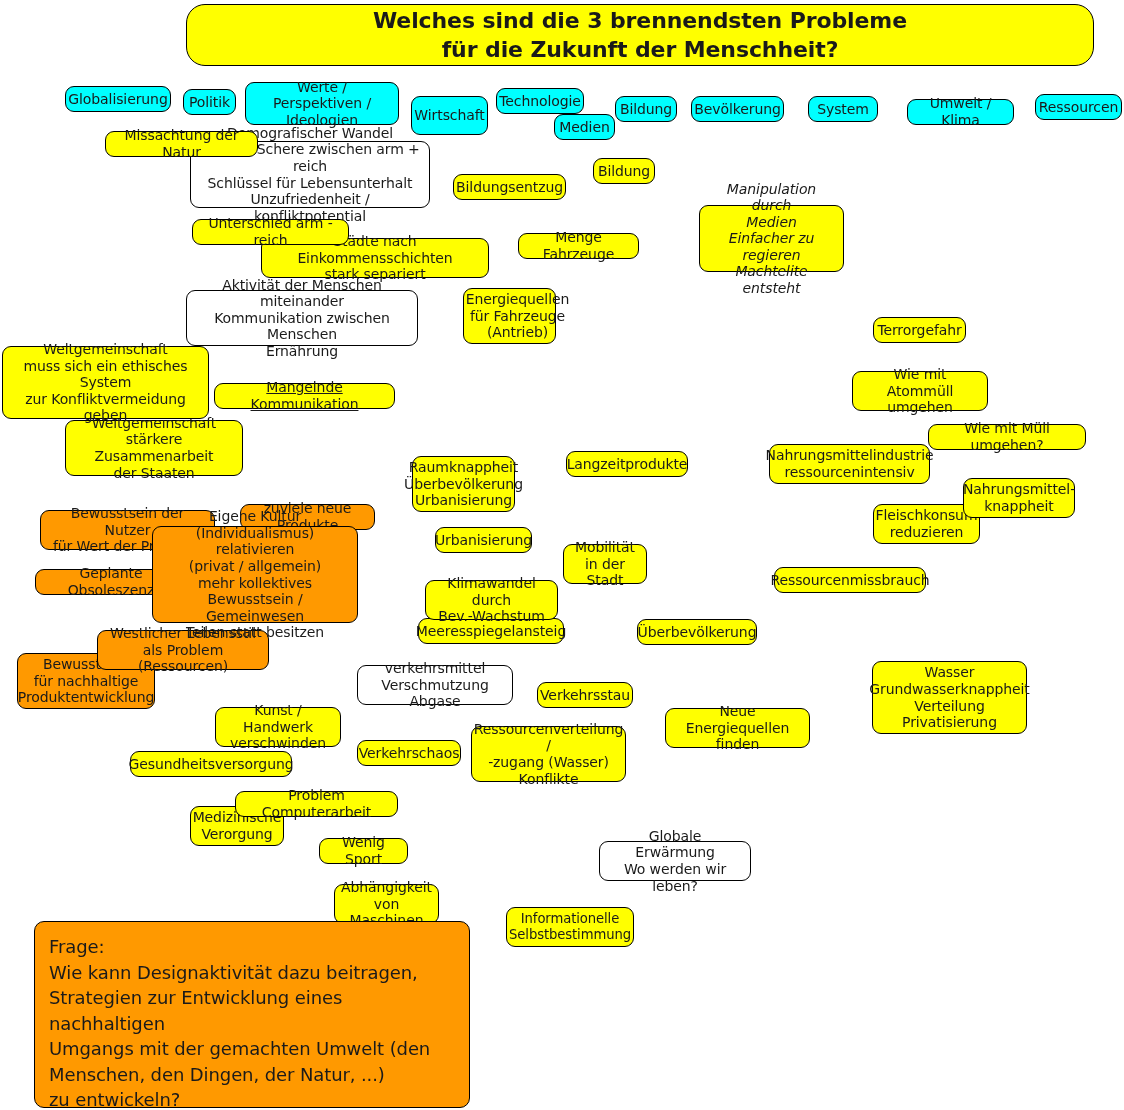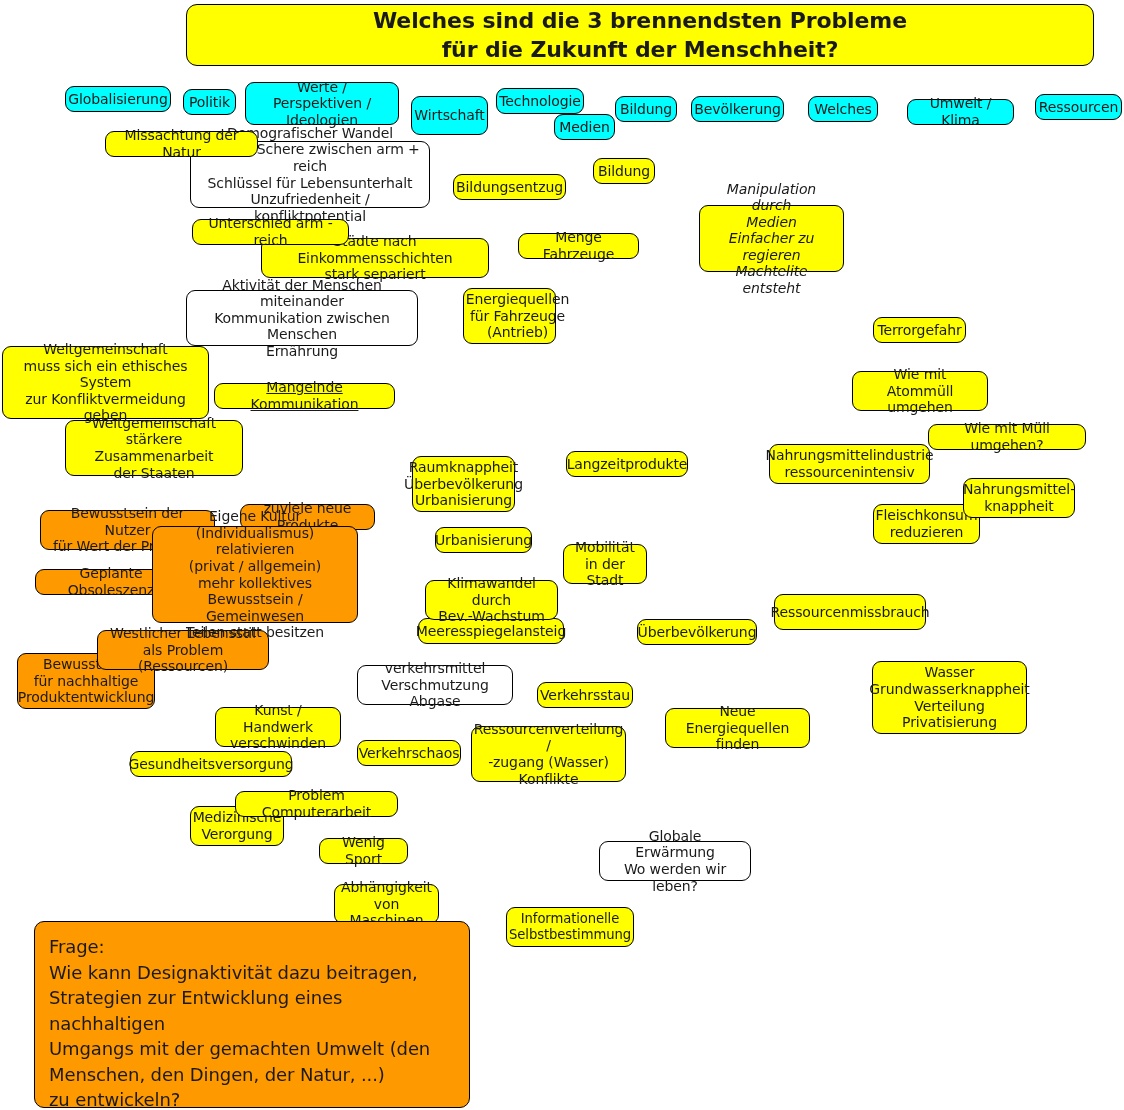--- a/index.html
+++ b/index.html
@@ -37,21 +37,21 @@
   }
   .yellow { background: #ffff00; }
   .cyan   { background: #00ffff; }
   .orange { background: #ff9900; }
   .white  { background: #ffffff; }
 
   .title-note {
     font-size: 22px;
     font-weight: bold;
     line-height: 1.32;
-    border-radius: 11px;
+    border-radius: 19px;
     border-width: 1.6px;
   }
   .s13 { font-size: 13.2px; }
   .s14 { font-size: 14px; }
   .question-note {
     font-size: 18px;
     line-height: 1.42;
     text-align: left;
     align-items: flex-start;
     justify-content: flex-start;
@@ -69,21 +69,21 @@
 
   <div class="note cyan s14" style="left:65px; top:86px; width:106px; height:26px;">Globalisierung</div>
   <div class="note cyan s14" style="left:183px; top:89px; width:53px; height:26px;">Politik</div>
   <div class="note cyan s14" style="left:245px; top:82px; width:154px; height:43px;">Werte / Perspektiven /
 Ideologien</div>
   <div class="note cyan s14" style="left:411px; top:96px; width:77px; height:39px;">Wirtschaft</div>
   <div class="note cyan s14" style="left:496px; top:88px; width:88px; height:26px;">Technologie</div>
   <div class="note cyan s14" style="left:554px; top:114px; width:61px; height:26px;">Medien</div>
   <div class="note cyan s14" style="left:615px; top:96px; width:62px; height:26px;">Bildung</div>
   <div class="note cyan s14" style="left:691px; top:96px; width:93px; height:26px;">Bevölkerung</div>
-  <div class="note cyan s14" style="left:808px; top:96px; width:70px; height:26px;">Welches</div>
+  <div class="note cyan s14" style="left:808px; top:96px; width:70px; height:26px;">System</div>
   <div class="note cyan s14" style="left:907px; top:99px; width:107px; height:26px;">Umwelt / Klima</div>
   <div class="note cyan s14" style="left:1035px; top:94px; width:87px; height:26px;">Ressourcen</div>
 
   <div class="note yellow s14" style="left:105px; top:131px; width:153px; height:26px; z-index:5;">Missachtung der Natur</div>
 
   <div class="note white s14" style="left:190px; top:141px; width:240px; height:67px; z-index:3;">Demografischer Wandel
 Bildung Schere zwischen arm + reich
 Schlüssel für Lebensunterhalt
 Unzufriedenheit / konfliktpotential</div>
 
@@ -156,21 +156,21 @@
 Bewusstsein / Gemeinwesen
 Teilen statt besitzen</div>
 
   <div class="note yellow s14" style="left:435px; top:527px; width:97px; height:26px;">Urbanisierung</div>
 
   <div class="note yellow s14" style="left:563px; top:544px; width:84px; height:40px;">Mobilität
 in der Stadt</div>
 
   <div class="note orange s14" style="left:35px; top:569px; width:152px; height:26px; z-index:4;">Geplante Obsoleszenz</div>
 
-  <div class="note yellow s14" style="left:774px; top:594px; width:152px; height:36px;">Ressourcenmissbrauch</div>
+  <div class="note yellow s14" style="left:774px; top:567px; width:152px; height:26px;">Ressourcenmissbrauch</div>
 
   <div class="note yellow s14" style="left:425px; top:580px; width:133px; height:40px; z-index:5;">Klimawandel durch
 Bev.-Wachstum</div>
 
   <div class="note yellow s14" style="left:418px; top:618px; width:146px; height:26px; z-index:4;">Meeresspiegelansteig</div>
 
   <div class="note yellow s14" style="left:637px; top:619px; width:120px; height:26px;">Überbevölkerung</div>
 
   <div class="note orange s14" style="left:97px; top:630px; width:172px; height:40px; z-index:5;">Westlicher Lebensstil
 als Problem (Ressourcen)</div>

